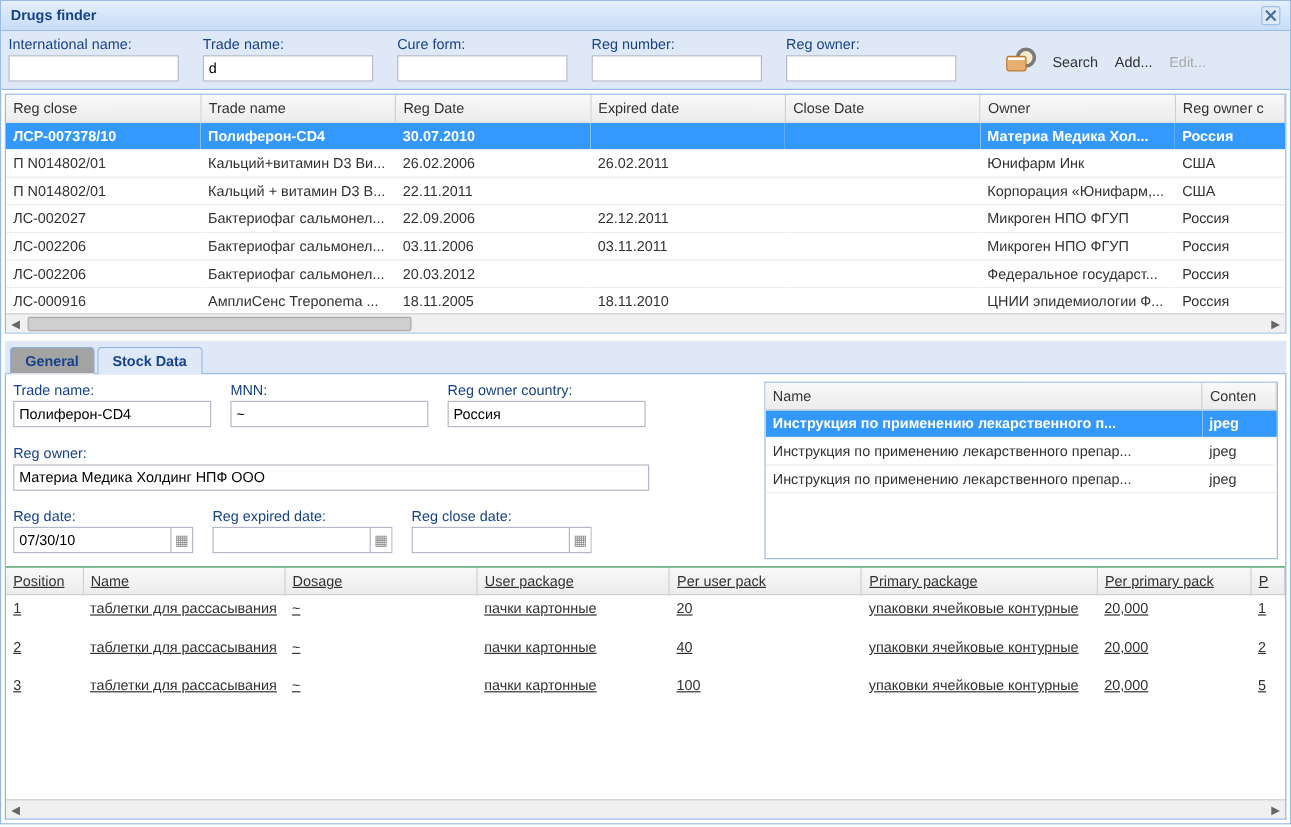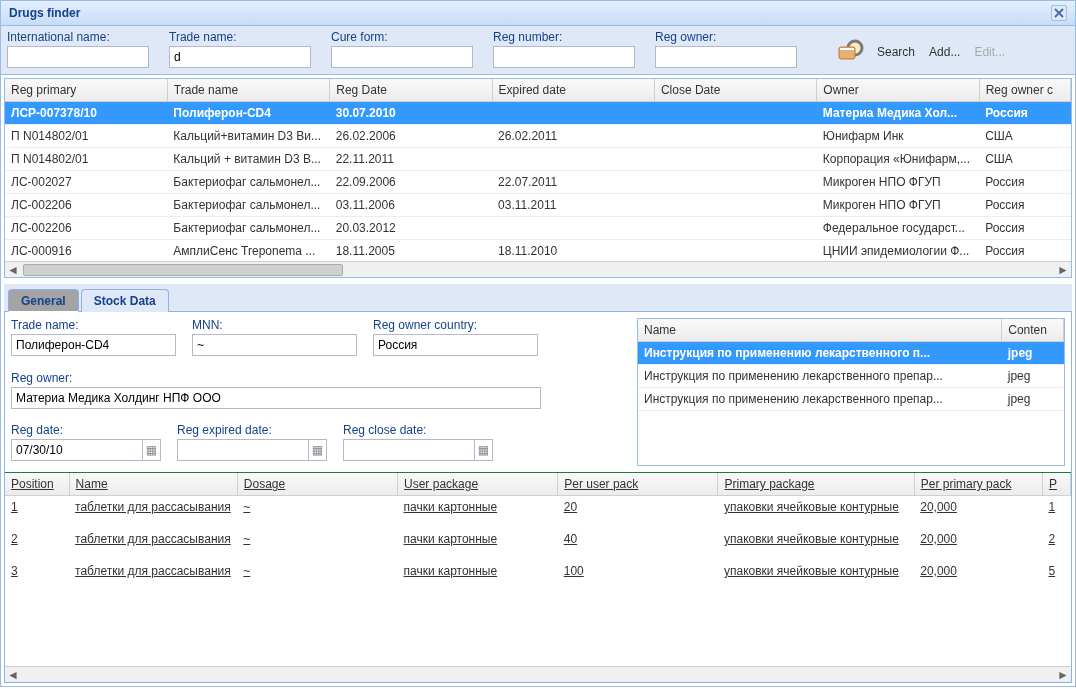--- a/index.html
+++ b/index.html
@@ -283,21 +283,21 @@
           <col style="width:160px">
             <col style="width:160px">
             <col style="width:160px">
           <col style="width:160px">
             <col style="width:160px">
             <col style="width:160px">
             <col style="width:90px">
         </colgroup>
         <thead>
           <tr>
-            <th>Reg primary</th>
+            <th>Reg close</th>
             <th>Trade name</th>
             <th>Reg Date</th>
             <th>Expired date</th>
             <th>Close Date</th>
             <th>Owner</th>
             <th>Reg owner c</th>
           </tr>
         </thead>
         <tbody id="grid-body">
             <tr class="selected">
@@ -324,21 +324,21 @@
               <td>22.11.2011</td>
               <td></td>
               <td></td>
               <td>Корпорация «Юнифарм,...</td>
               <td>США</td>
             </tr>
             <tr>
               <td>ЛС-002027</td>
               <td>Бактериофаг сальмонел...</td>
               <td>22.09.2006</td>
-              <td>22.07.2011</td>
+              <td>22.12.2011</td>
               <td></td>
               <td>Микроген НПО ФГУП</td>
               <td>Россия</td>
             </tr>
             <tr>
               <td>ЛС-002206</td>
               <td>Бактериофаг сальмонел...</td>
               <td>03.11.2006</td>
               <td>03.11.2011</td>
               <td></td>

